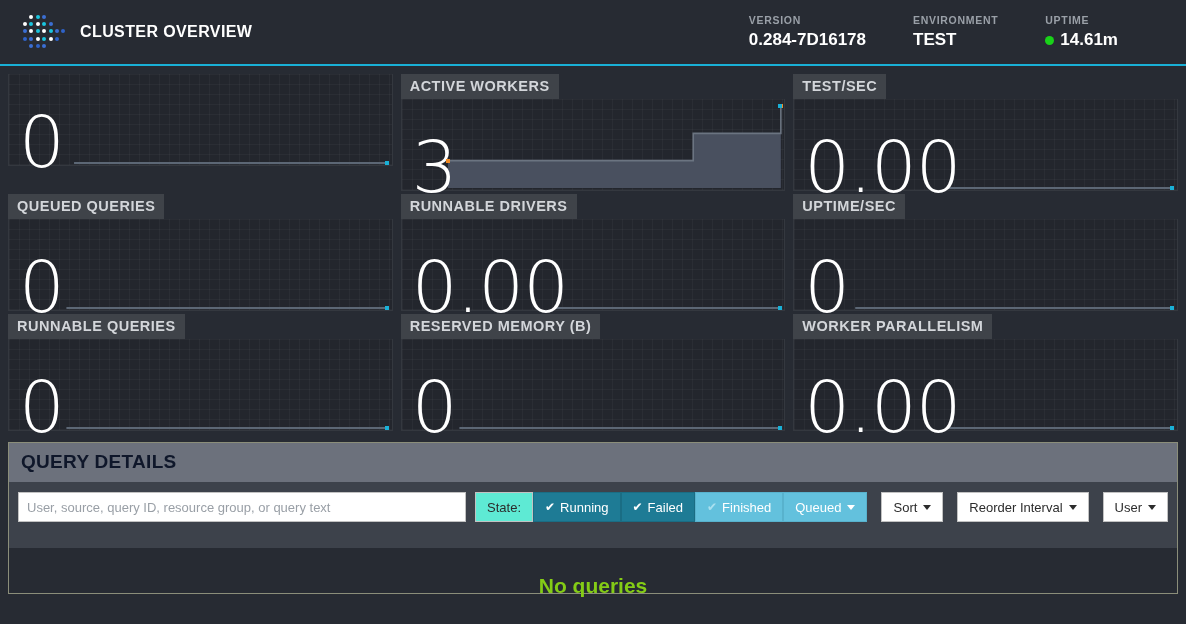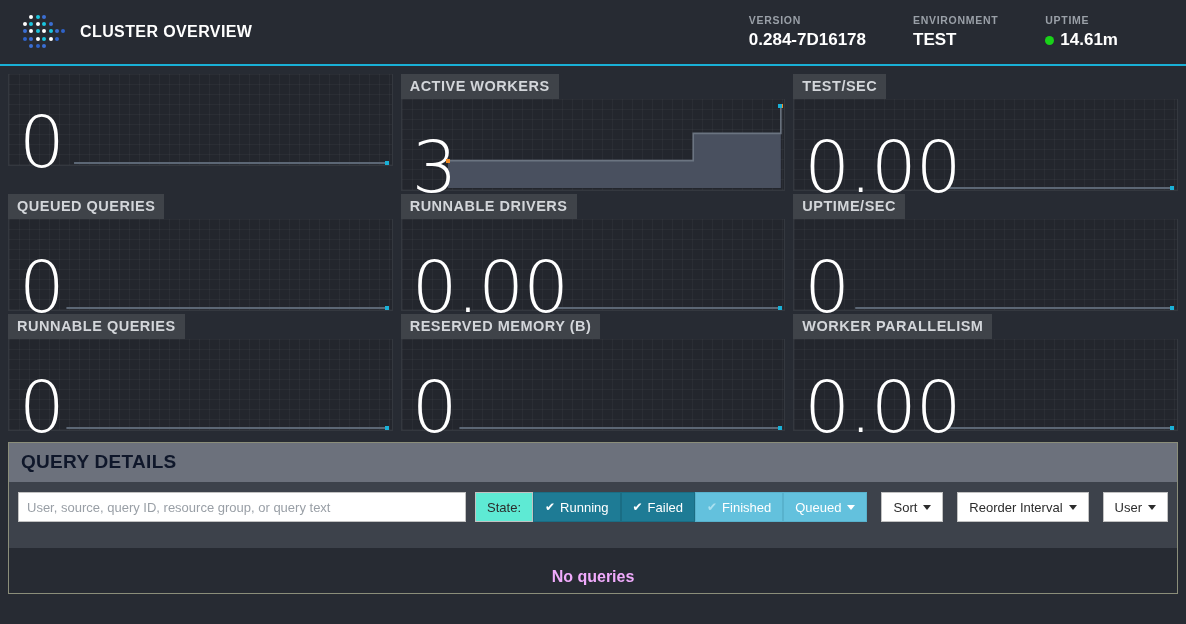--- a/index.html
+++ b/index.html
@@ -211,25 +211,25 @@
     border-top: 5px solid currentColor;
   }
   .btn-default {
     background: #ffffff;
     color: #2c2c2c;
     border-color: #c2c2c2;
     margin-left: 14px;
   }
 
   #no-queries {
-    color: #f0abfc;
-    font-size: 16px;
+    color: #84cc16;
+    font-size: 21px;
     font-weight: bold;
     text-align: center;
-    padding-top: 20px;
+    padding-top: 26px;
   }
 </style>
 <style>
     .mkwrap{position:absolute;left:0;right:0;bottom:0;height:92px;z-index:4;pointer-events:none;}
     .mk{position:absolute;width:4px;height:4px;margin-left:-2px;margin-top:-2px;display:block;}
   </style></head>
 <body>
 
 <div id="header">
   <div id="logo">

